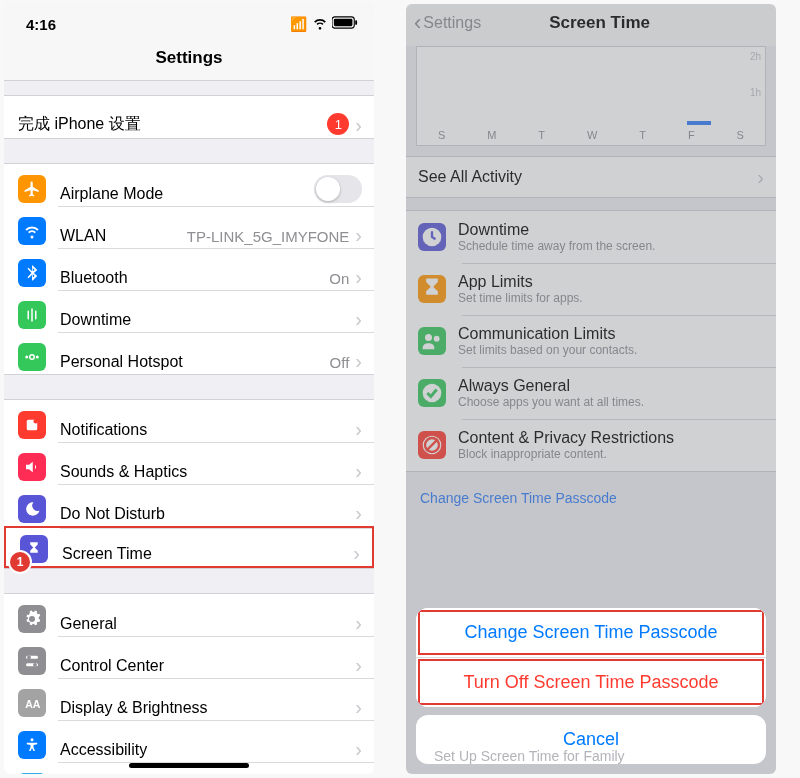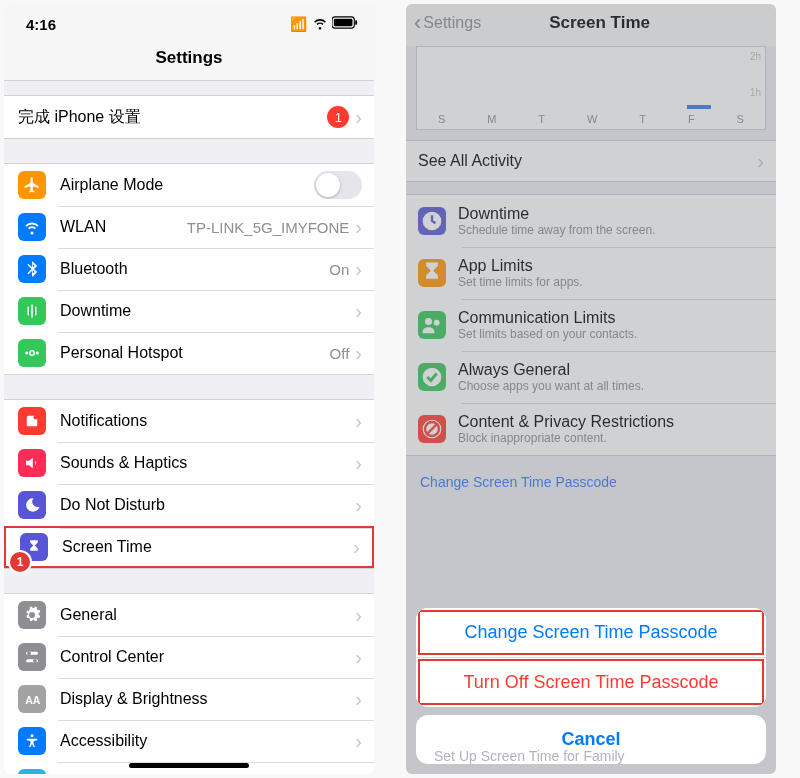--- a/index.html
+++ b/index.html
@@ -26,21 +26,21 @@
   .status-icons { display:flex; gap:4px; align-items:center; }
   .status-icons span { font-size: 14px; }
   .nav-title {
     text-align: center; font-weight: 600; font-size: 17px;
     padding: 10px 0 12px; background: #f7f7f7;
     border-bottom: 1px solid #d1d1d6;
   }
   .group { margin-top: 24px; background: #fff; border-top:1px solid #d1d1d6; border-bottom:1px solid #d1d1d6; }
   .group.first { margin-top: 14px; }
   .row {
-    display:flex; align-items:center;
+    display:flex; align-items:flex-end;
     min-height:42px; padding: 3px 12px 3px 14px;
     position: relative;
     font-size: 16px; color:#000;
   }
   .row + .row::before {
     content:""; position:absolute; left:54px; right:0; top:0; height:1px;
     background:#d9d9de;
   }
   .row .icon {
     width:28px; height:28px; border-radius:6px; margin-right:14px;
@@ -76,21 +76,21 @@
   }
 
   
   .dimmed { position:absolute; inset:0; background:rgba(120,124,130,.35); pointer-events:none; }
   .right .nav {
     display:flex;align-items:center;padding:6px 8px 10px;background:#f7f7f7;
   }
   .right .nav .back { color:#8e8e93;font-size:16px;display:flex;align-items:center; }
   .right .nav .title { flex:1;text-align:center;font-weight:600;font-size:17px;margin-left:-50px;}
   .chart {
-    height:84px;background:#fff;border:1px solid #d1d1d6;margin:0 10px;
+    height:100px;background:#fff;border:1px solid #d1d1d6;margin:0 10px;
     position:relative;
   }
   .chart-days{position:absolute;left:0;right:0;bottom:4px;display:flex;justify-content:space-around;font-size:11px;color:#8e8e93;}
   .chart-y{position:absolute;right:4px;top:4px;font-size:10px;color:#c0c0c4;}
   .chart-y2{position:absolute;right:4px;top:40px;font-size:10px;color:#c0c0c4;}
   .chart-bar{position:absolute;bottom:20px;right:54px;width:24px;height:4px;background:#2f7cf6;}
   .right .rowR{
     display:flex;align-items:center;background:#fff;
     padding:10px 12px;font-size:16px;position:relative;
   }
@@ -106,21 +106,21 @@
     position:absolute;left:10px;right:10px;bottom:10px;z-index:6;
   }
   .sheet-group{background:#f4f4f6;border-radius:12px;overflow:hidden;margin-bottom:8px;}
   .sheet-btn{
     padding:14px 0;text-align:center;font-size:18px;
     background:#fff;
   }
   .sheet-btn + .sheet-btn{border-top:1px solid #dcdce0;}
   .sheet-btn.blue{color:#007aff;}
   .sheet-btn.red{color:#ff3b30;}
-  .sheet-cancel{background:#fff;border-radius:12px;padding:14px 0;text-align:center;font-size:18px;font-weight:700;color:#007aff;}
+  .sheet-cancel{background:#fff;border-radius:12px;padding:14px 0;text-align:center;font-size:18px;font-weight:400;color:#007aff;}
   .sheet-hl{outline:2px solid #e03a32;outline-offset:-4px;}
   .faded-row{color:#9a9aa0;font-size:14px;padding:4px 14px;}
 </style>
 </head>
 <body>
 
 <div class="phone">
   <div class="status-bar">
     <span>4:16</span>
     <div class="status-icons">

